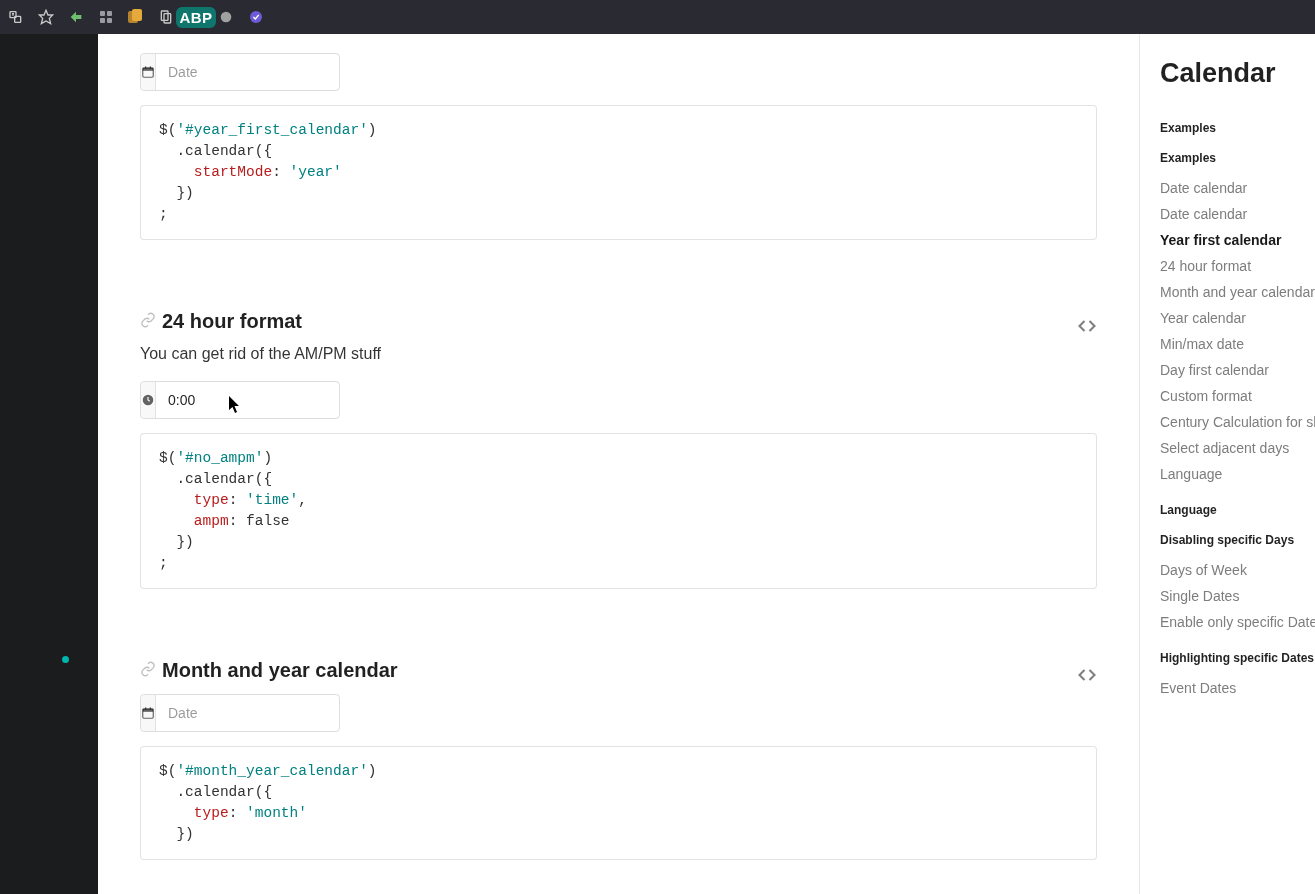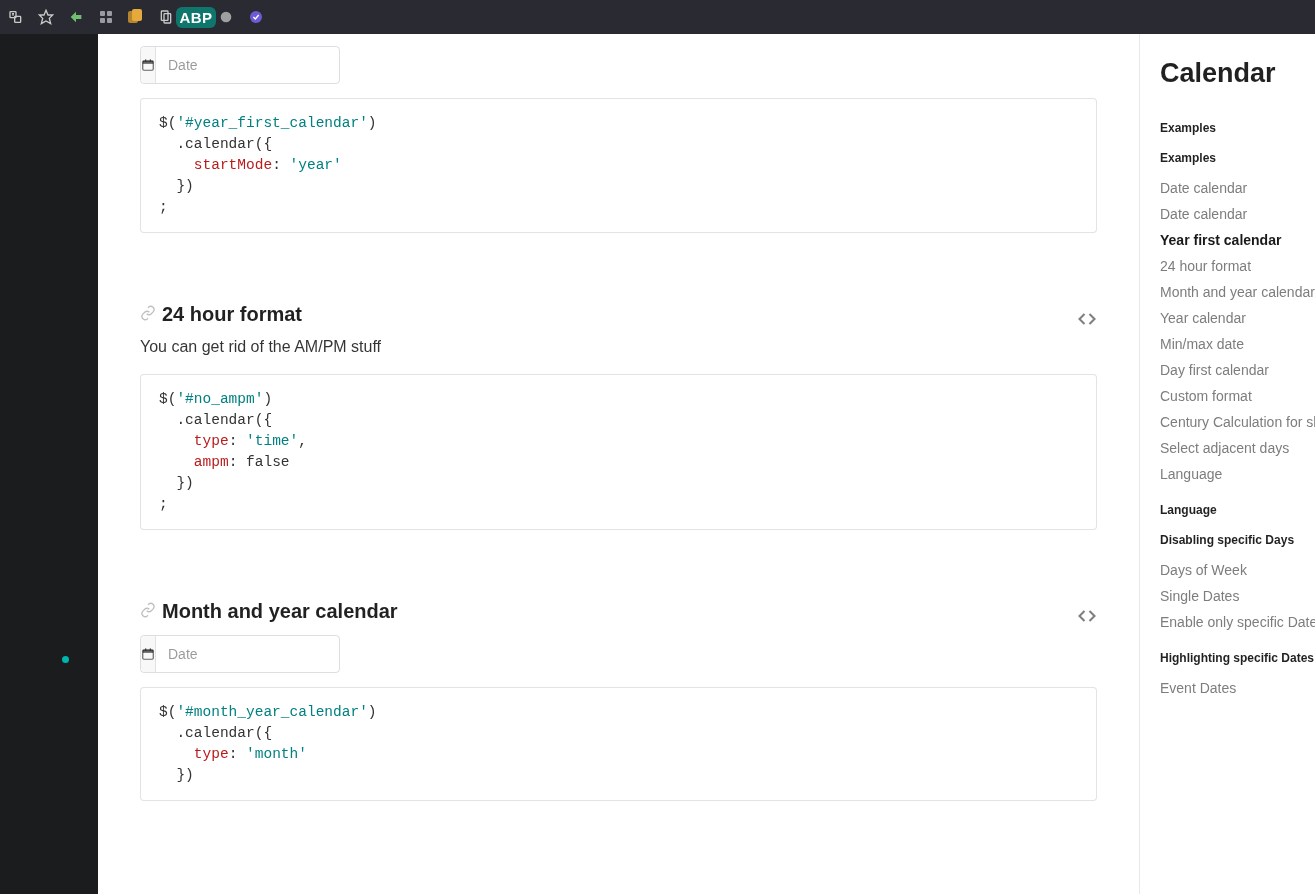--- a/index.html
+++ b/index.html
@@ -61,21 +61,21 @@
   }
 
   .content-wrap {
     flex: 1;
     display: flex;
     height:100%;
     overflow:hidden;
   }
   .main {
     flex: 1;
-    padding: 0 42px 40px 42px;
+    padding: 7px 42px 40px 42px;
     overflow-y: auto;
     border-right: 1px solid #e8e8e8;
   }
   .rail {
     width: 175px;
     flex-shrink: 0;
     padding: 24px 0 24px 20px;
     overflow: hidden;
     white-space: nowrap;
   }
@@ -250,20 +250,34 @@
               <span>24 hour format</span>
             </h2>
             <span class="code-toggle">
               <svg width="20" height="20" viewBox="0 0 24 24" fill="none" stroke="currentColor" stroke-width="2.5">
                   <polyline points="9 6 3 12 9 18"></polyline>
                   <polyline points="15 6 21 12 15 18"></polyline>
                 </svg>
             </span>
           </div>
           <p class="section-desc">You can get rid of the AM/PM stuff</p>
+          <div class="ui-input" style="position:relative;">
+            <span class="addon">
+              <svg width="14" height="14" viewBox="0 0 24 24" fill="currentColor">
+                  <circle cx="12" cy="12" r="9" fill="currentColor"></circle>
+                  <path d="M12 7v5l3 2" stroke="#f8f8f9" stroke-width="2" fill="none"></path>
+                </svg>
+            </span>
+            <input value="0:00" style="">
+            <span class="cursor-img" style="left:88px; top:14px;">
+              <svg viewBox="0 0 12 18">
+                  <path d="M0 0 L0 14 L3.5 11 L6 17 L8 16 L5.5 10 L10 10 Z" fill="#000"></path>
+                </svg>
+            </span>
+          </div>
           <div class="code-block"><span class="tok-kw">$(</span><span class="tok-sel">'#no_ampm'</span><span class="tok-kw">)</span>
 <span class="tok-kw">  .calendar({</span>
 <span class="tok-kw">    </span><span class="tok-key">type</span><span class="tok-kw">: </span><span class="tok-str">'time'</span><span class="tok-kw">,</span>
 <span class="tok-key">    ampm</span><span class="tok-kw">: false</span>
 <span class="tok-kw">  })</span>
 <span class="tok-kw">;</span></div>
         </div>
 
         <div class="section">
           <div class="header-row">

